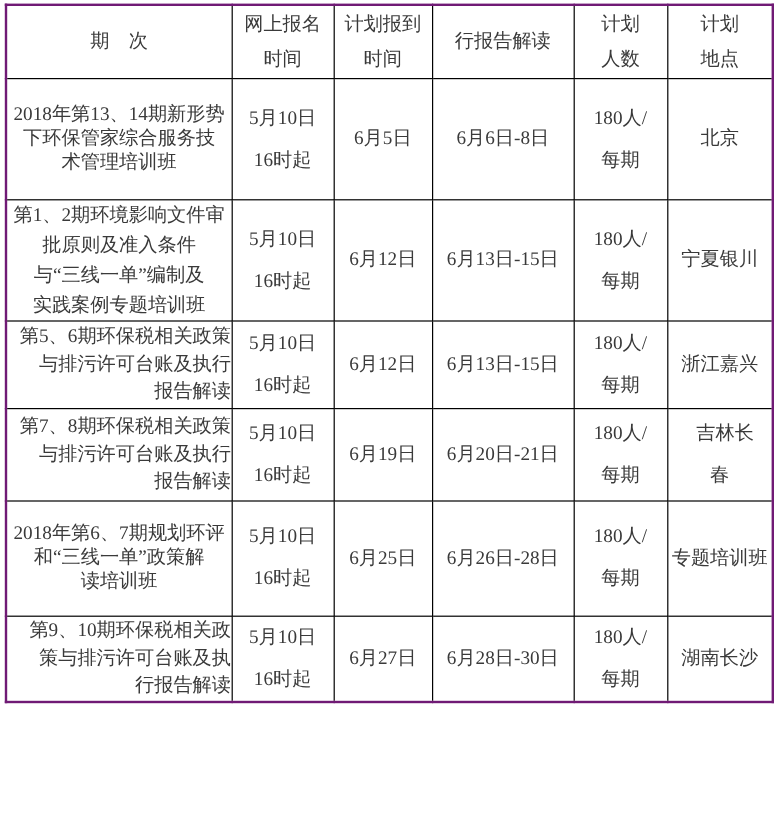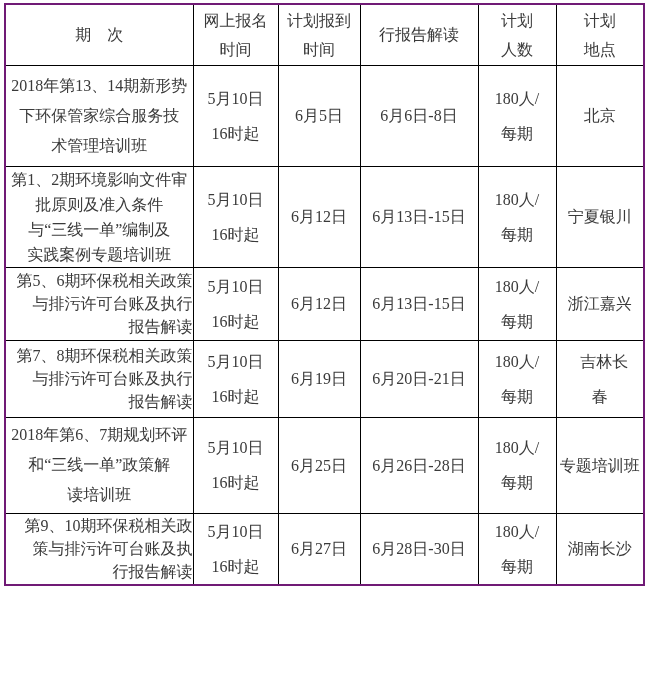--- a/index.html
+++ b/index.html
@@ -35,21 +35,21 @@
     line-height: 35px;
     overflow: hidden;
   }
   table.schedule th {
     line-height: 29px;
   }
   td.course {
     text-align: left;
     padding: 0 2px;
   }
-  tr.lh-tall  td.course { line-height: 30px; }
+  tr.lh-tall  td.course { line-height: 20px; }
   tr.lh-mid   td.course { line-height: 25px; }
   tr.lh-short td.course { line-height: 23px; text-align: right; }
 
   tr.h-header { height: 61px; }
   tr.h-r1 { height: 101px; }
   tr.h-r2 { height: 97px; }
   tr.h-r3 { height: 100px; margin-top: 20px; }
   tr.h-r4 { height: 73px; }
   tr.h-r5 { height: 77px; margin-top: 35px; }
   tr.h-r6 { height: 96px; }

